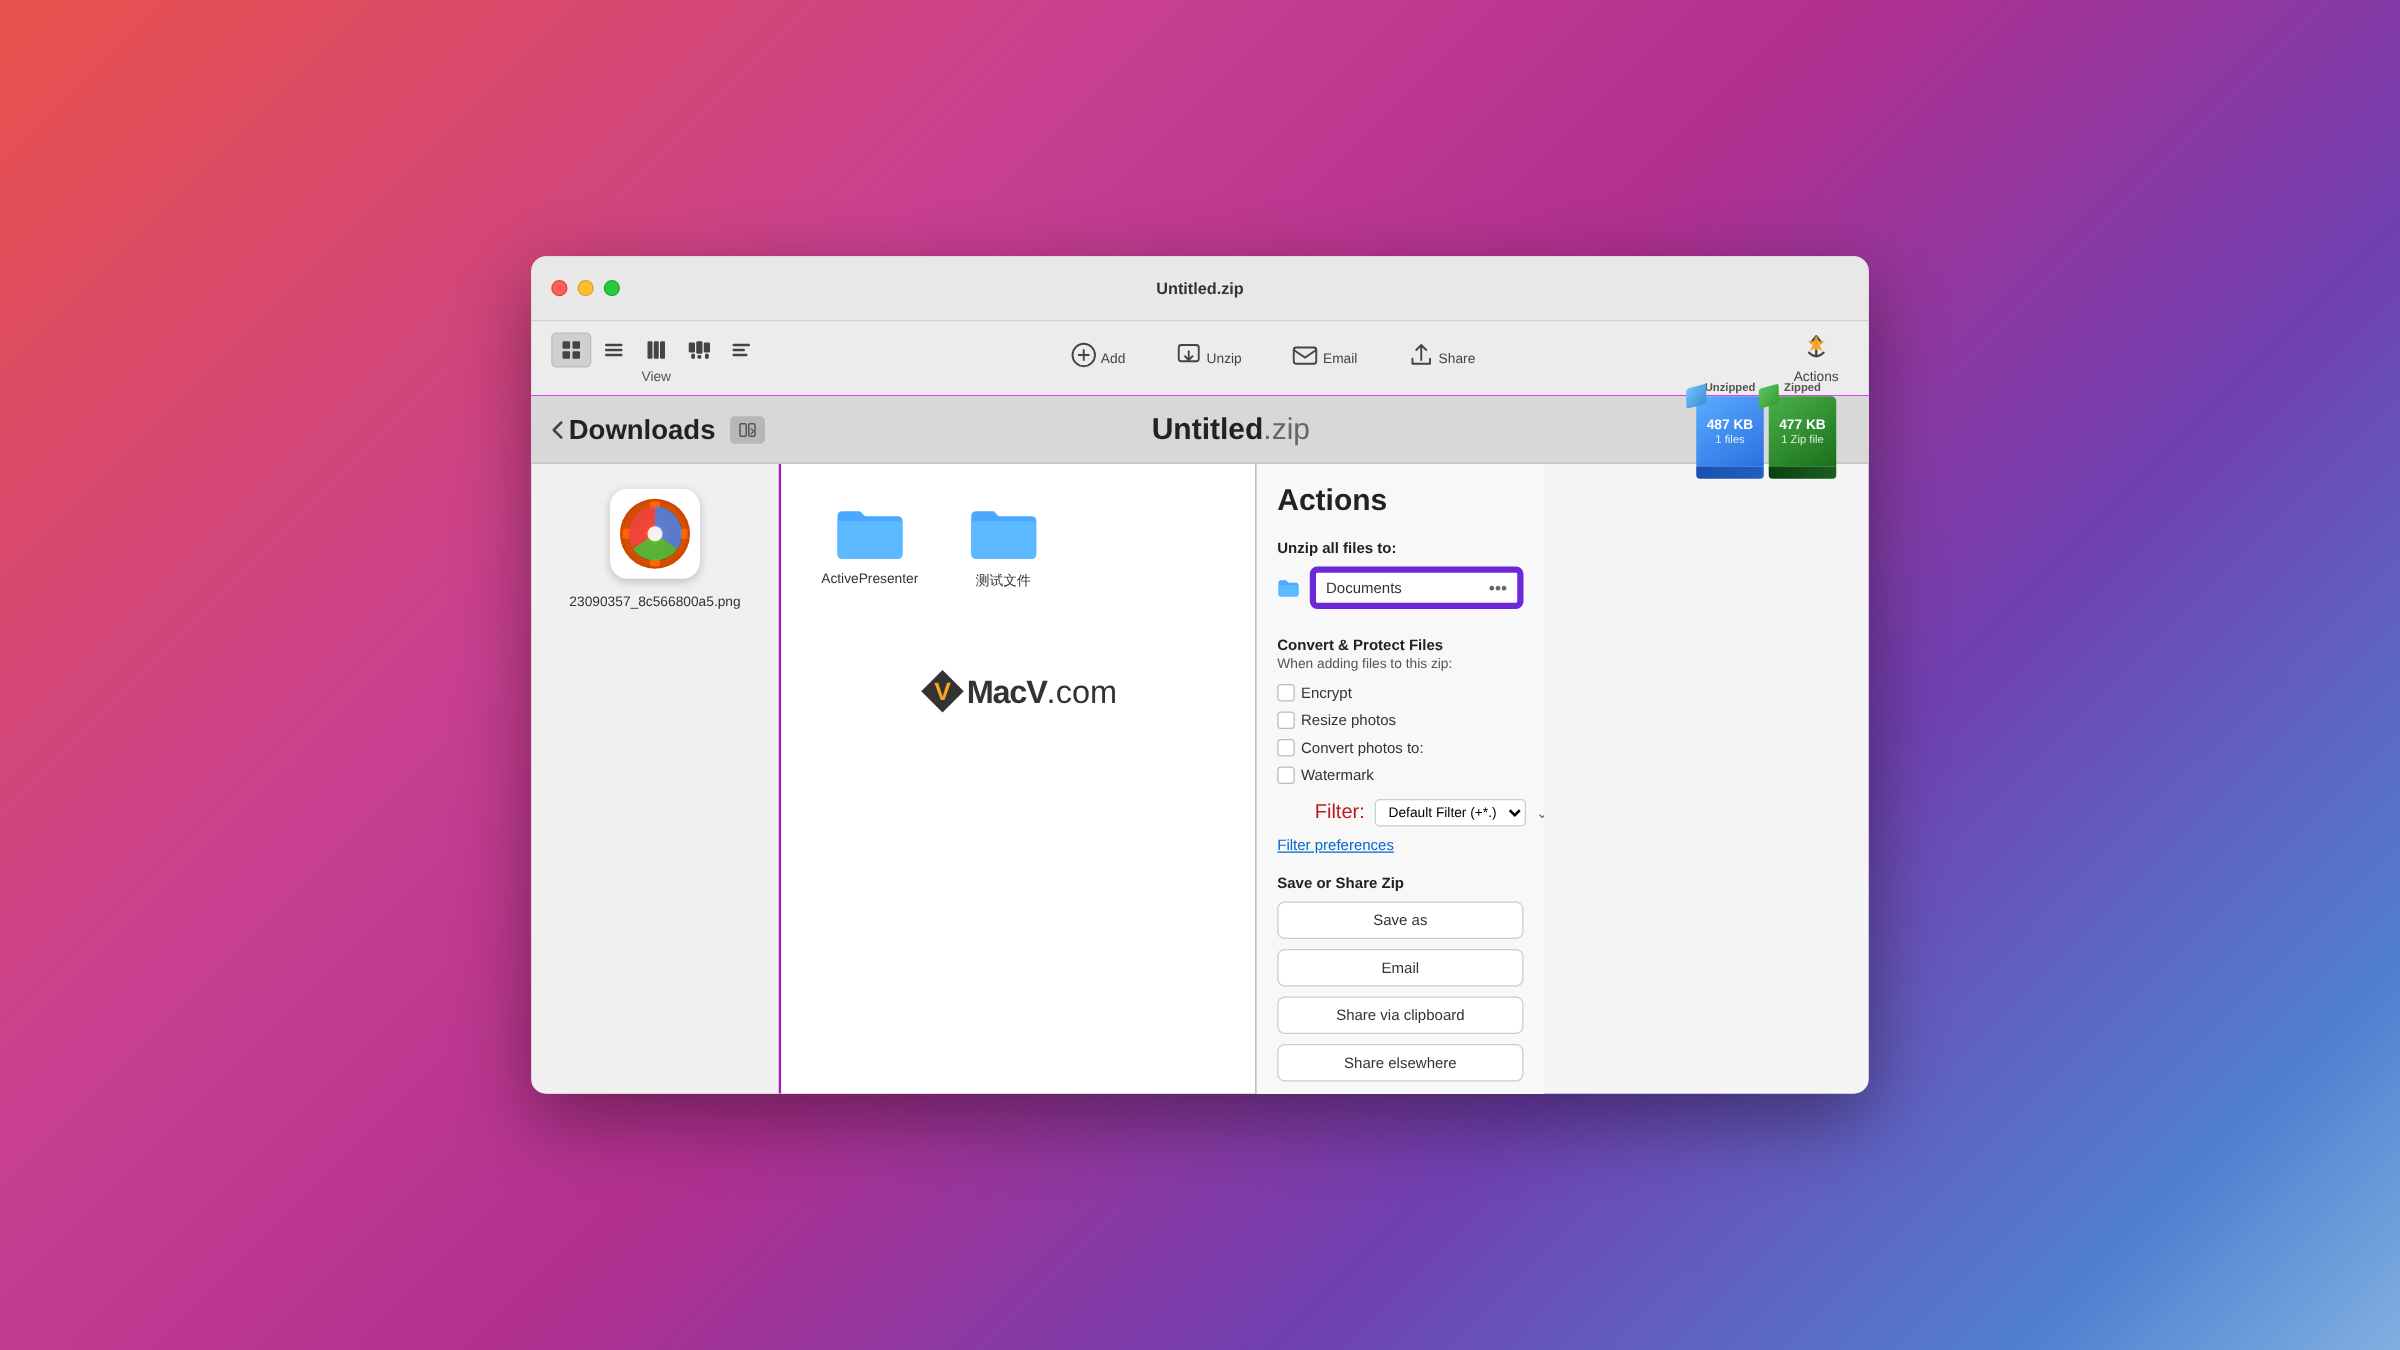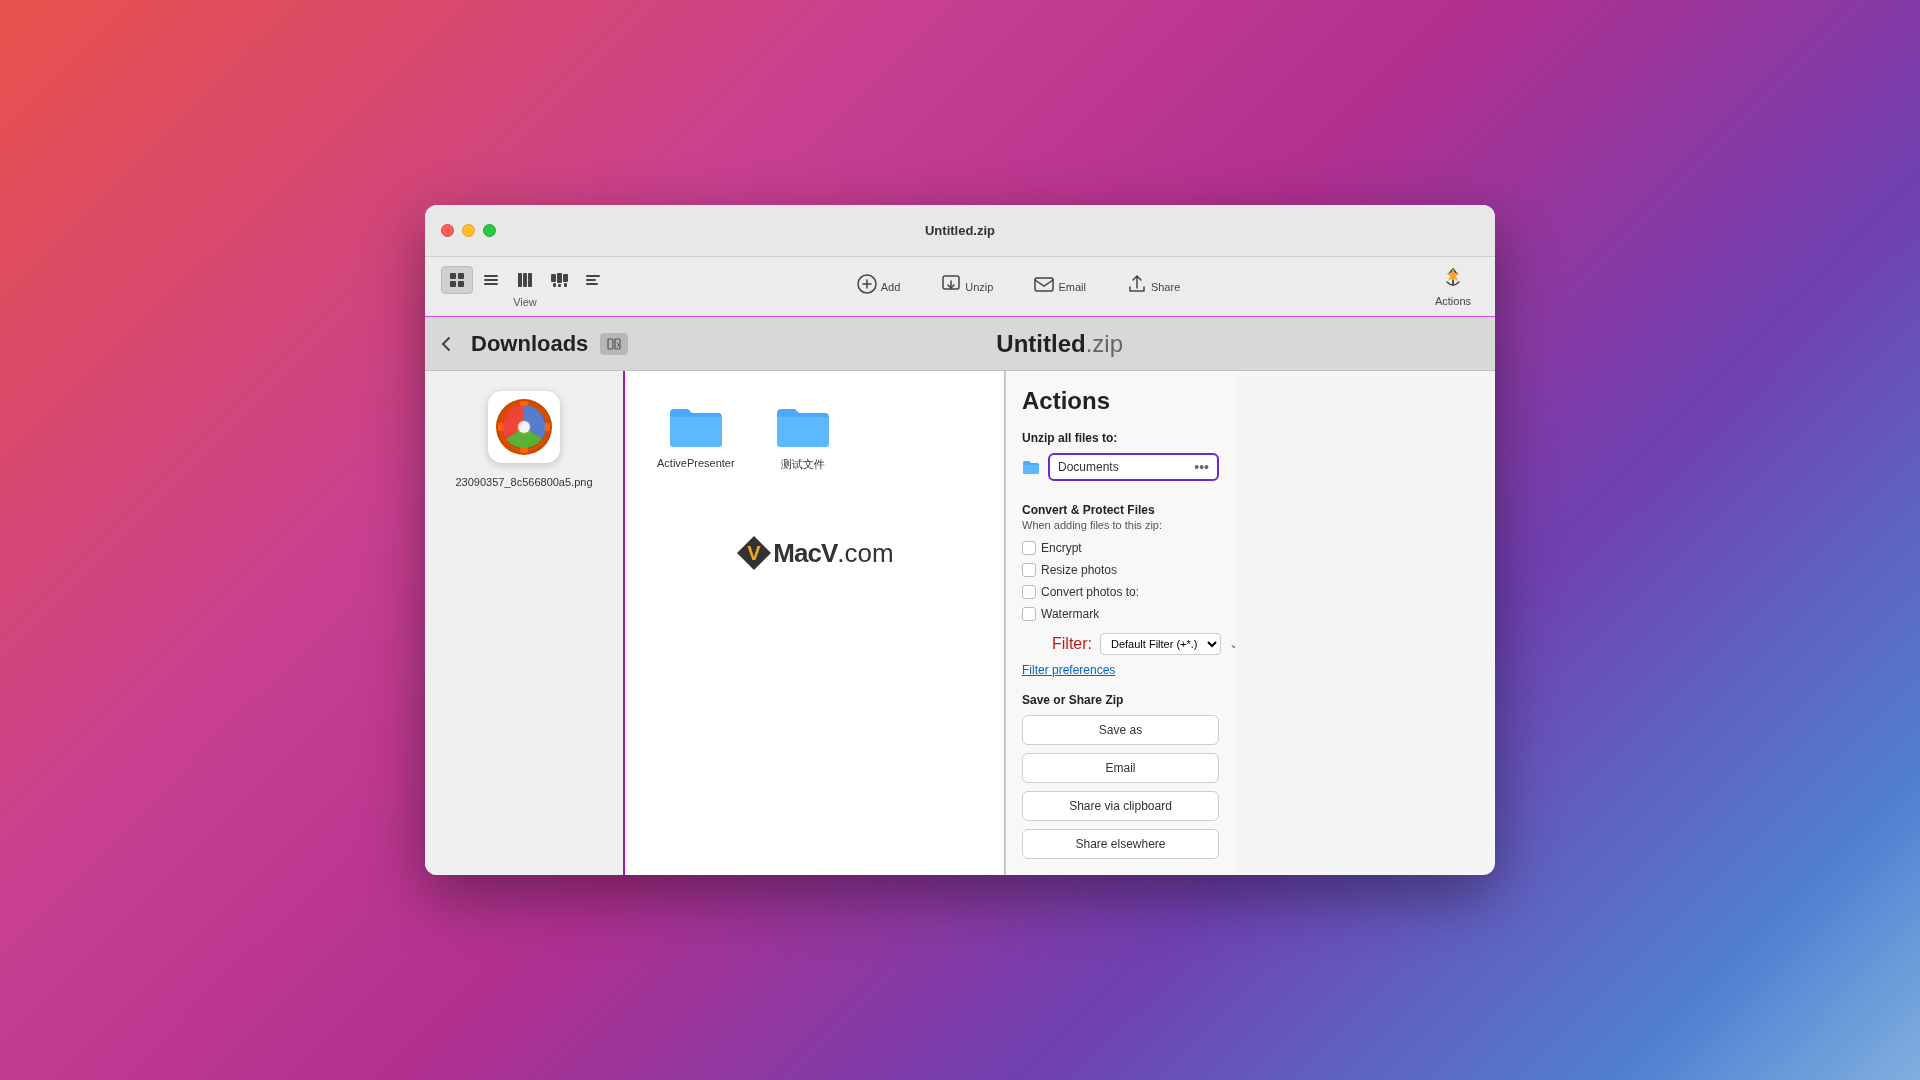--- a/index.html
+++ b/index.html
@@ -160,21 +160,21 @@
       display: flex;
       align-items: center;
       padding: 0 16px;
       gap: 12px;
       border-bottom: 1px solid #c0c0c0;
     }
 
     .back-btn {
       display: flex;
       align-items: center;
-      gap: 20px;
+      gap: 4px;
       cursor: pointer;
       background: transparent;
       border: none;
       font-size: 15px;
       color: #333;
       font-weight: 500;
       text-align: right;
     }
 
     .expand-btn {
@@ -294,21 +294,21 @@
       align-items: center;
       gap: 8px;
       margin-bottom: 16px;
     }
 
     .unzip-destination {
       flex: 1;
       font-size: 12px;
       color: #333;
       background: white;
-      border: 2px solid #6d28d9;
+      border: 5px solid #6d28d9;
       border-radius: 6px;
       padding: 4px 8px;
       display: flex;
       align-items: center;
       justify-content: space-between;
     }
 
     .ellipsis-btn {
       font-size: 14px;
       color: #666;
@@ -560,20 +560,40 @@
         <path d="M10 5 L12 7 L10 9" stroke="#555" stroke-width="1" stroke-linecap="round" stroke-linejoin="round"></path>
       </svg>
     </button>
 
     <div class="nav-center">
       <span style="font-size:24px;font-weight:600;color:#222;">
         <span>Untitled</span><span style="color:#666;font-weight:400;">.zip</span>
       </span>
     </div>
 
+    <div class="zip-boxes">
+      <div class="box-container">
+        <div class="box-label">Unzipped</div>
+        <div style="width:54px;height:56px;background:linear-gradient(145deg,#5aacff,#2a70e0);border-radius:4px 4px 0 0;display:flex;flex-direction:column;align-items:center;justify-content:center;position:relative;">
+          <div style="font-size:11px;font-weight:700;color:white;">487 KB</div>
+          <div style="font-size:9px;color:rgba(255,255,255,0.85);">1 files</div>
+          <div style="position:absolute;top:-8px;left:-8px;width:16px;height:16px;background:linear-gradient(135deg,#70c0ff,#4090d0);border-radius:2px;transform:skewY(-15deg);"></div>
+        </div>
+        <div style="width:54px;height:10px;background:linear-gradient(90deg,#1a50b0,#2060c0);border-radius:0 0 3px 3px;"></div>
+      </div>
+      <div class="box-container" style="margin-left:4px;">
+        <div class="box-label">Zipped</div>
+        <div style="width:54px;height:56px;background:linear-gradient(145deg,#4ab04a,#1a701a);border-radius:4px 4px 0 0;display:flex;flex-direction:column;align-items:center;justify-content:center;position:relative;">
+          <div style="font-size:11px;font-weight:700;color:white;">477 KB</div>
+          <div style="font-size:9px;color:rgba(255,255,255,0.85);">1 Zip file</div>
+          <div style="position:absolute;top:-8px;left:-8px;width:16px;height:16px;background:linear-gradient(135deg,#60c060,#30a030);border-radius:2px;transform:skewY(-15deg);"></div>
+        </div>
+        <div style="width:54px;height:10px;background:linear-gradient(90deg,#0a4010,#1a6020);border-radius:0 0 3px 3px;"></div>
+      </div>
+    </div>
   </div>
 
   <div class="main-content">
 
     <div class="left-panel">
 
       <div class="source-panel">
 
         <div class="file-icon-wrapper">
           <div style="width:72px;height:72px;border-radius:14px;overflow:hidden;background:white;display:flex;align-items:center;justify-content:center;box-shadow:0 2px 8px rgba(0,0,0,0.2);">

